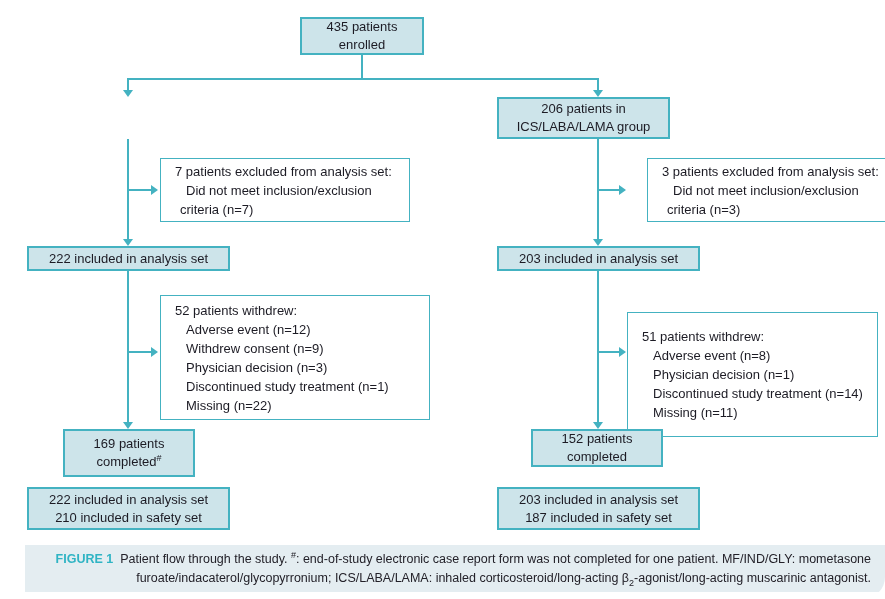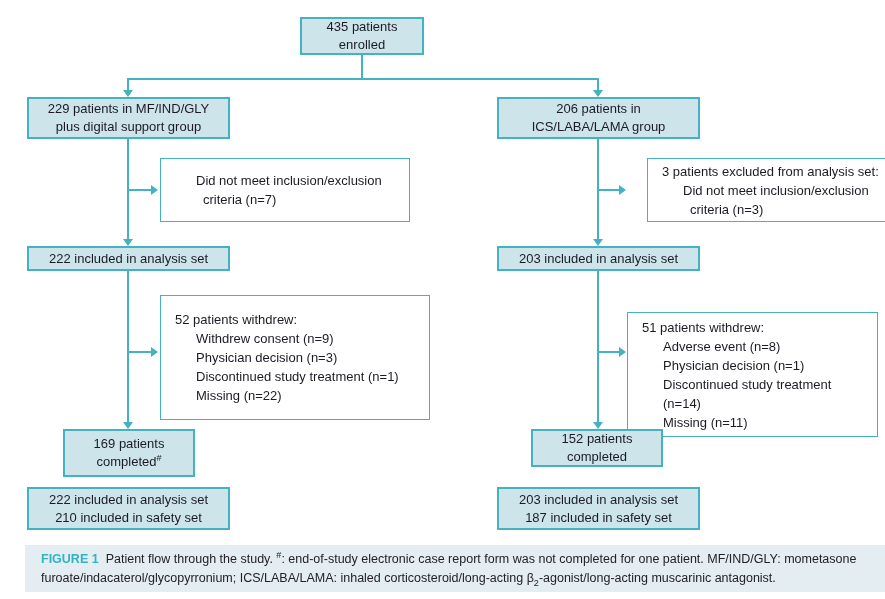--- a/index.html
+++ b/index.html
@@ -11,20 +11,21 @@
     --figure-label: #2fb4c4;
   }
   html, body { margin: 0; padding: 0; background: #ffffff; }
   body { font-family: "Liberation Sans", "DejaVu Sans", sans-serif; color: var(--text); }
   .stage {
     position: relative;
     width: 885px;
     height: 599px;
     background: #ffffff;
     overflow: hidden;
+    border-radius: 22px;
   }
   .box {
     position: absolute;
     box-sizing: border-box;
     border: 2px solid var(--box-border);
     background: var(--box-fill);
     display: flex;
     flex-direction: column;
     justify-content: center;
     align-items: center;
@@ -35,22 +36,22 @@
   }
   .box.outline {
     background: #ffffff;
     border-width: 1.5px;
     align-items: stretch;
     text-align: left;
     justify-content: center;
     padding: 4px 8px 4px 14px;
     line-height: 19px;
   }
-  .box.outline .indent1 { margin-left: 21px; }
-  .box.outline .indent2 { margin-left: 28px; }
+  .box.outline .indent1 { margin-left: 11px; }
+  .box.outline .indent2 { margin-left: 5px; }
   .line { position: absolute; background: var(--line); }
   .arrow-down {
     position: absolute; width: 0; height: 0;
     border-left: 5px solid transparent;
     border-right: 5px solid transparent;
     border-top: 7px solid var(--line);
   }
   .arrow-right {
     position: absolute; width: 0; height: 0;
     border-top: 5px solid transparent;
@@ -59,20 +60,21 @@
   }
   sup { font-size: 9px; line-height: 0; }
   sub { font-size: 9px; line-height: 0; }
   .caption-panel {
     position: absolute;
     left: 25px; top: 545px;
     width: 860px; height: 47px;
     background: var(--caption-bg);
     box-sizing: border-box;
     padding: 5px 14px 0 16px;
+    text-align: right;
   }
   .caption-text {
     margin: 0;
     font-size: 12.5px;
     line-height: 19px;
     color: #232129;
   }
   .figure-label {
     color: var(--figure-label);
     font-weight: bold;
@@ -89,40 +91,37 @@
     <div>enrolled</div>
   </div>
 
   <div class="line" style="left:361px;top:55px;width:2px;height:24px"></div>
   <div class="line" style="left:127px;top:78px;width:472px;height:2px"></div>
   <div class="line" style="left:127px;top:78px;width:2px;height:13px"></div>
   <div class="arrow-down" style="left:123px;top:90px"></div>
   <div class="line" style="left:597px;top:78px;width:2px;height:13px"></div>
   <div class="arrow-down" style="left:593px;top:90px"></div>
 
-  <div class="box" style="left:27px;top:97px;width:203px;height:42px">
-    <div>229 patients in MF/IND/GLY</div>
-    <div>plus digital support group</div>
-  </div>
-  <div class="box" style="left:497px;top:97px;width:203px;height:42px">
+  <div class="box" style="left:497px;top:97px;width:173px;height:42px">
     <div>206 patients in</div>
     <div>ICS/LABA/LAMA group</div>
   </div>
 
   <div class="line" style="left:127px;top:139px;width:2px;height:100px"></div>
   <div class="arrow-down" style="left:123px;top:239px"></div>
   <div class="line" style="left:128px;top:189px;width:23px;height:2px"></div>
   <div class="arrow-right" style="left:151px;top:185px"></div>
 
   <div class="line" style="left:597px;top:139px;width:2px;height:100px"></div>
   <div class="arrow-down" style="left:593px;top:239px"></div>
   <div class="line" style="left:598px;top:189px;width:22px;height:2px"></div>
   <div class="arrow-right" style="left:619px;top:185px"></div>
 
   <div class="box outline" style="left:160px;top:158px;width:250px;height:64px">
+    <div>7 patients excluded from analysis set:</div>
     <div class="indent1">Did not meet inclusion/exclusion</div>
     <div class="indent2">criteria (n=7)</div>
   </div>
   <div class="box outline" style="left:647px;top:158px;width:250px;height:64px">
     <div>3 patients excluded from analysis set:</div>
     <div class="indent1">Did not meet inclusion/exclusion</div>
     <div class="indent2">criteria (n=3)</div>
   </div>
 
   <div class="box" style="left:27px;top:246px;width:203px;height:25px">
@@ -137,20 +136,21 @@
   <div class="line" style="left:128px;top:351px;width:23px;height:2px"></div>
   <div class="arrow-right" style="left:151px;top:347px"></div>
 
   <div class="line" style="left:597px;top:271px;width:2px;height:152px"></div>
   <div class="arrow-down" style="left:593px;top:422px"></div>
   <div class="line" style="left:598px;top:351px;width:22px;height:2px"></div>
   <div class="arrow-right" style="left:619px;top:347px"></div>
 
   <div class="box outline" style="left:160px;top:295px;width:270px;height:125px">
     <div>52 patients withdrew:</div>
+    <div class="indent1">Adverse event (n=12)</div>
     <div class="indent1">Withdrew consent (n=9)</div>
     <div class="indent1">Physician decision (n=3)</div>
     <div class="indent1">Discontinued study treatment (n=1)</div>
     <div class="indent1">Missing (n=22)</div>
   </div>
   <div class="box outline" style="left:627px;top:312px;width:251px;height:125px">
     <div>51 patients withdrew:</div>
     <div class="indent1">Adverse event (n=8)</div>
     <div class="indent1">Physician decision (n=1)</div>
     <div class="indent1">Discontinued study treatment (n=14)</div>

